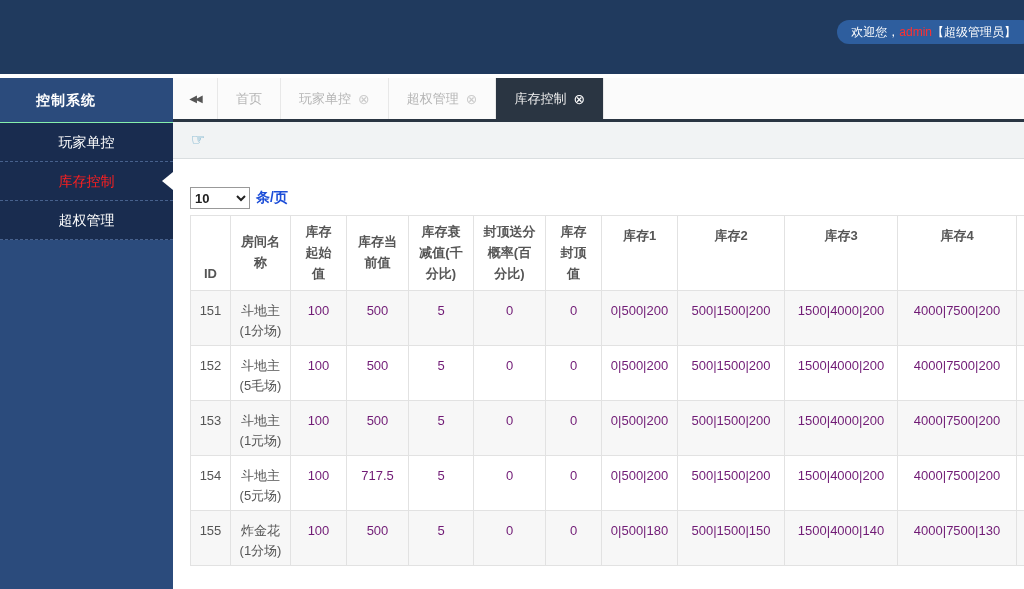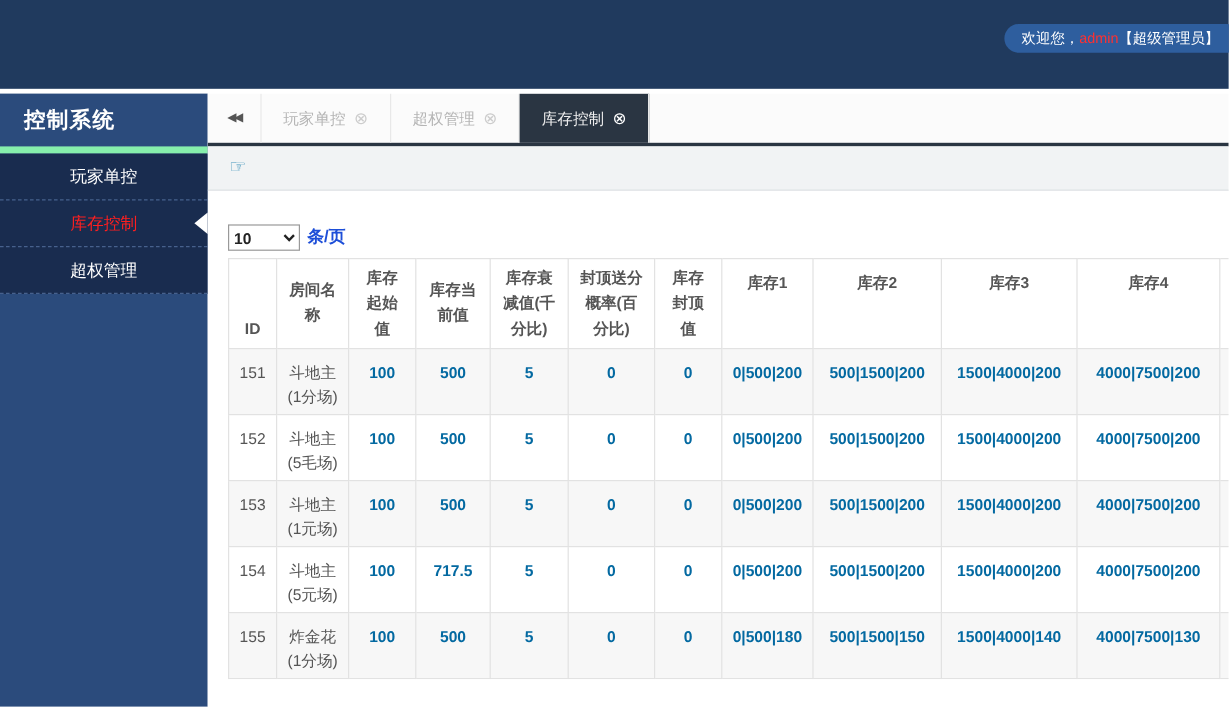--- a/index.html
+++ b/index.html
@@ -12,22 +12,22 @@
 
   
   .banner{position:absolute;top:0;left:0;width:100%;height:74px;background:var(--banner)}
   .badge{position:absolute;top:20px;right:-10px;height:24px;line-height:24px;
          padding:0 18px 0 14px;border-radius:13px;background:var(--badge);
          color:#fff;font-size:12px;white-space:nowrap;cursor:pointer}
   .badge .uname{color:#ff3030}
 
   
   .sidebar{position:absolute;top:78px;left:0;bottom:0;width:173px;background:var(--sidebar);color:#fff}
-  .s-title{height:44px;line-height:44px;padding-left:20px;font-size:18px;font-weight:bold;
-           border-bottom:6px solid #86efac;letter-spacing:1px}
+  .s-title{height:44px;line-height:44px;padding-left:36px;font-size:14px;font-weight:bold;
+           border-bottom:1px solid #86efac;letter-spacing:1px}
   .menu{background:var(--menu-dark)}
   .menu-item{position:relative;height:38px;line-height:38px;text-align:center;
              font-size:14px;color:#fff;border-bottom:1px dashed #47618d;cursor:pointer}
   .menu-item.active{color:#ff1f1f}
   .notch{position:absolute;right:0;top:50%;margin-top:-9px;width:0;height:0;
          border-top:9px solid transparent;border-bottom:9px solid transparent;
          border-right:11px solid #fff}
 
   
   .main{position:absolute;top:78px;left:173px;right:0;bottom:0;display:flex;
@@ -58,21 +58,21 @@
   .table-wrap{margin-top:6px;overflow:hidden;width:100%}
   table{border-collapse:collapse;table-layout:fixed;width:946px}
   th,td{border:1px solid #e2e2e2;text-align:center;white-space:pre-line;font-size:13px}
   thead tr{height:71px}
   th{font-weight:bold;color:#555;padding:6px 4px;line-height:1.6;background:#fff}
   .va-b{vertical-align:bottom}
   .va-m{vertical-align:middle}
   .va-t{vertical-align:top;padding-top:10px}
   tbody tr{height:55px;background:#fff}
   td{vertical-align:top;padding:10px 3px 0;color:#555;line-height:1.5}
-  td:nth-child(n+3){font-weight:bold;color:#0369a1}
+  td:nth-child(n+3){font-weight:normal;color:#701a75}
   tr.alt{background:#f7f7f7}
 </style>
 </head>
 <body>
 
 <div class="banner">
   <div class="badge">
     <span>欢迎您，</span><span class="uname">admin</span><span>【超级管理员】</span>
   </div>
 </div>
@@ -85,20 +85,23 @@
       <div class="menu-item"><span>超权管理</span></div>
     </div>
 </div>
 
 <div class="main">
   <div class="tabstrip">
     <div class="collapse">
       <span>◀◀</span>
     </div>
     <div class="tabs" id="tabs">
+        <div class="tab">
+          <span>首页</span>
+        </div>
         <div class="tab">
           <span>玩家单控</span>
           <span class="close">⊗</span>
         </div>
         <div class="tab">
           <span>超权管理</span>
           <span class="close">⊗</span>
         </div>
         <div class="tab active">
           <span>库存控制</span>

